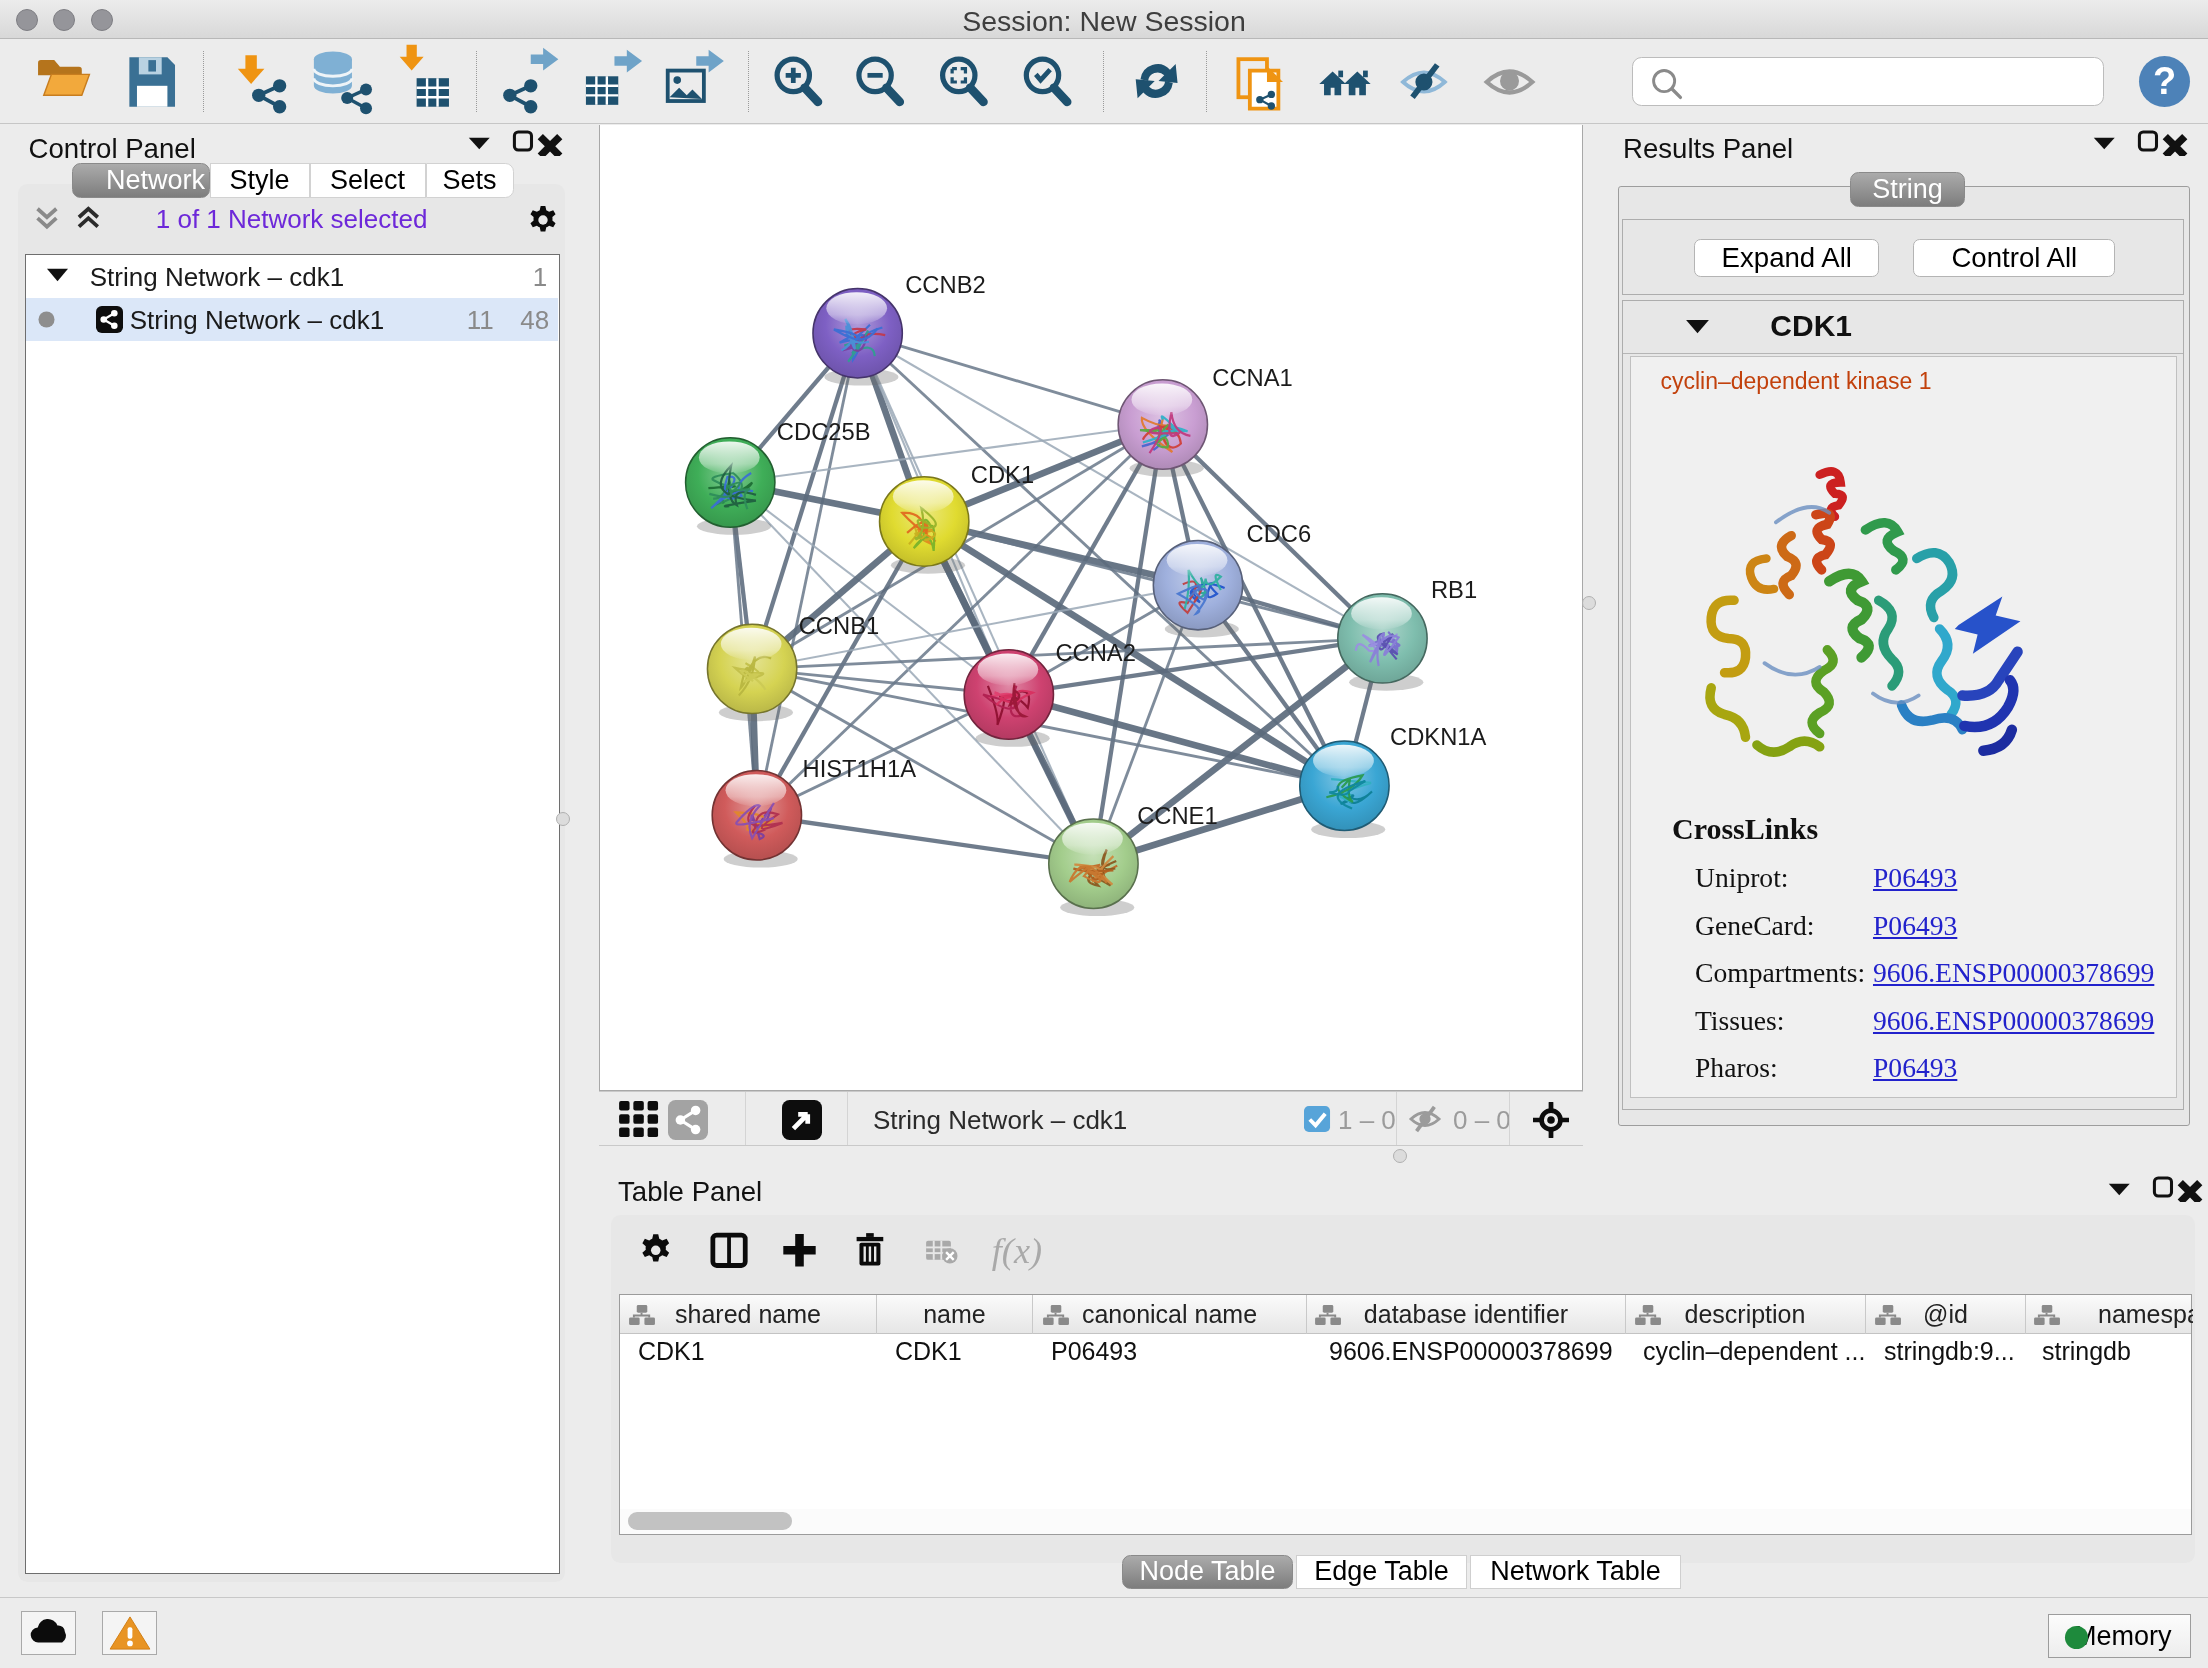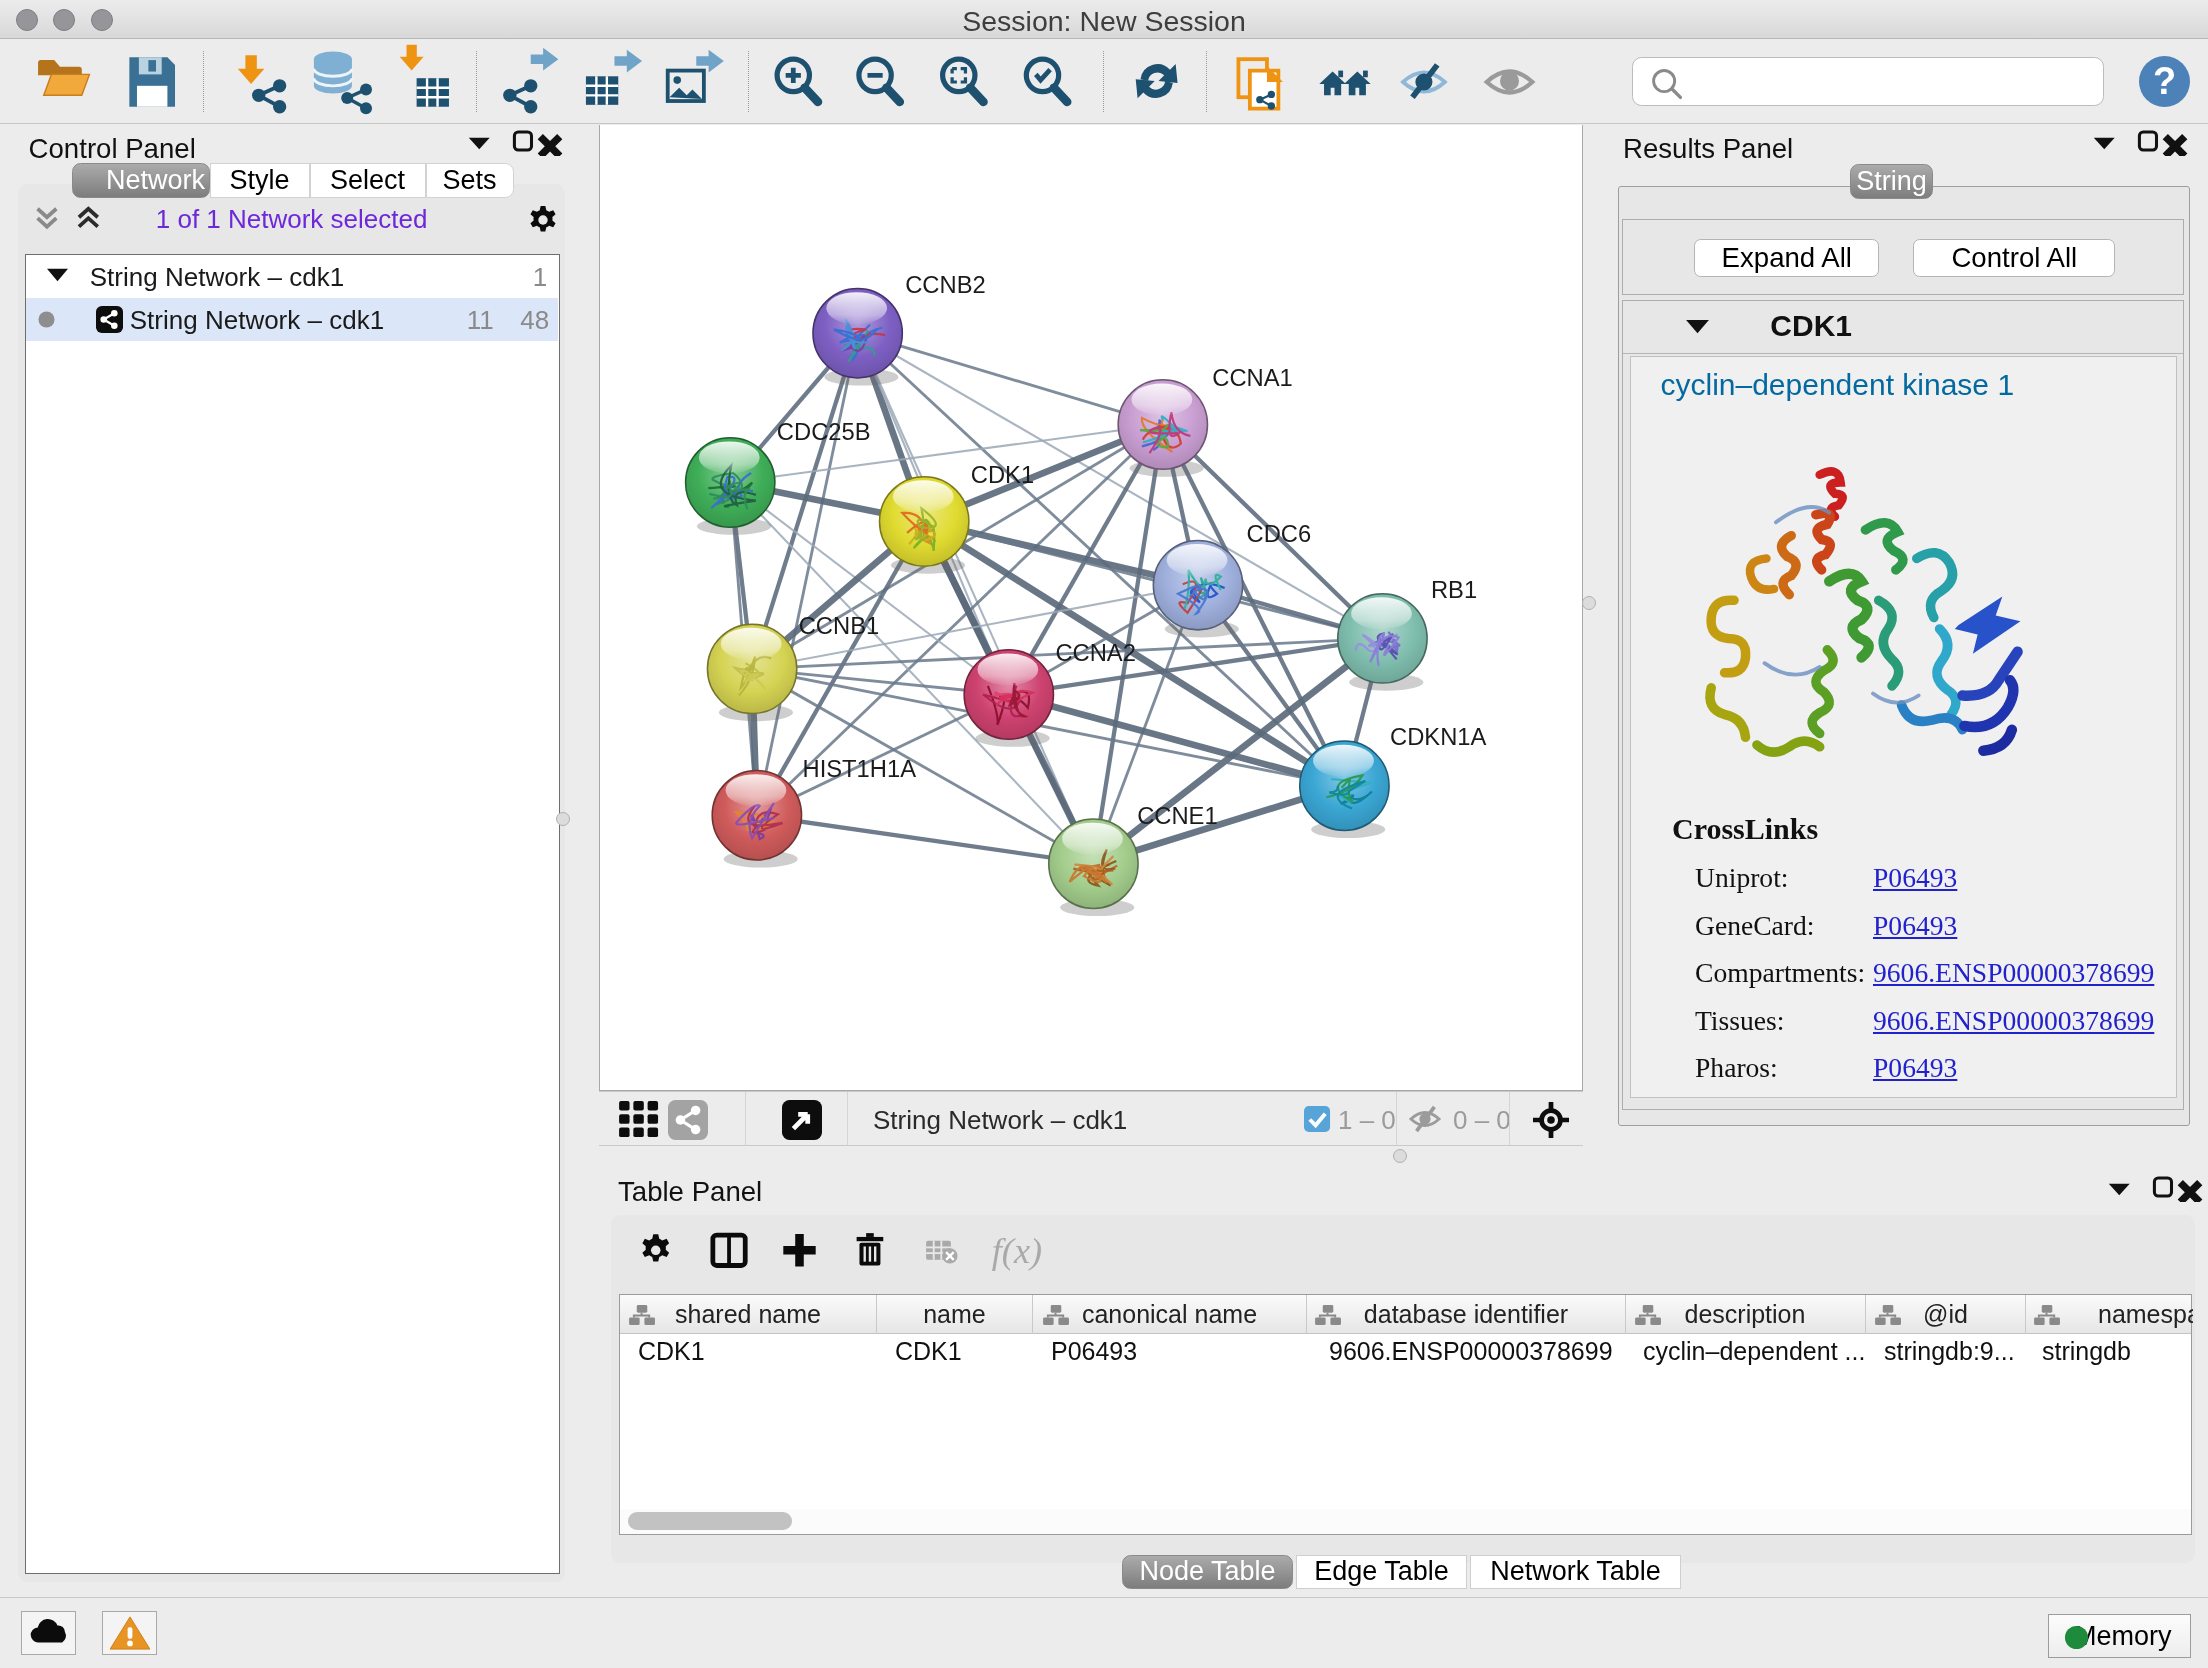--- a/index.html
+++ b/index.html
@@ -684,35 +684,35 @@
   </div>
 </div>
 
 <div class="abs" id="resultsdock">
   <div class="panelhead" style="position:absolute;left:35px;top:7.6px;">Results Panel</div>
   <svg style="position:absolute;left:502px;top:3.8px;" width="114" height="27" viewBox="0 0 120 28">
     <path d="M4,9 h22 l-11,12 z" fill="#111"></path>
     <rect x="52" y="3" width="18" height="19" rx="4" fill="none" stroke="#111" stroke-width="3.2"></rect>
     <path d="M82,5 l7.5,7.5 7.5,-7.5 5.5,5.5 -7.5,7.5 7.5,7.5 -5.5,5.5 -7.5,-7.5 -7.5,7.5 -5.5,-5.5 7.5,-7.5 -7.5,-7.5 z" fill="#111"></path>
   </svg>
-  <div class="tabbtn tabsel" style="left:262px;top:39px;width:83px;">String</div>
+  <div class="tabbtn tabsel" style="left:262px;top:47px;width:115px;">String</div>
   <div id="rp-outer">
     <div id="rp-btnbox">
       <div class="rp-btn" style="left:71px;width:185px;">Expand All</div>
       <div class="rp-btn" style="left:290px;width:202px;">Control All</div>
     </div>
     <div id="rp-sect">
       <div id="rp-secthead">
         <svg style="position:absolute;left:61px;top:17px;" width="27" height="19" viewBox="0 0 28 20">
             <path d="M2,2 h24 l-12,14 z" fill="#111"></path>
           </svg>
         <span style="position:absolute;left:147px;top:7.6px;">CDK1</span>
       </div>
       <div id="rp-content">
-        <div style="position:absolute;left:29.5px;top:11.4px;font-size:30px;color:#0369a1;">cyclin–dependent kinase 1</div>
+        <div style="position:absolute;left:29.5px;top:11.4px;font-size:23px;color:#c2410c;">cyclin–dependent kinase 1</div>
         <svg id="protein" style="position:absolute;left:46px;top:110px;" width="352" height="300" viewBox="0 0 370 315">
 <g fill="none" stroke-linecap="round">
 <path d="M150,8 q20,-10 22,8 q-18,0 -6,12 q14,0 4,12 q-14,2 -4,12" stroke="#cc2020" stroke-width="9"></path>
 <path d="M146,50 q22,-6 12,10 q-18,4 -6,16 q16,2 4,16 q-16,4 -4,16" stroke="#cc4518" stroke-width="10"></path>
 <path d="M120,72 q-18,10 -4,22 q16,6 4,20 q-16,6 -2,20" stroke="#cd6a16" stroke-width="10"></path>
 <path d="M94,96 q-22,2 -16,20 q6,16 24,12" stroke="#cd8514" stroke-width="9"></path>
 <path d="M60,140 q-22,-2 -24,18 q-2,20 18,22 q20,0 18,20 q-2,18 -22,16" stroke="#c39d12" stroke-width="10"></path>
 <path d="M36,232 q-6,22 14,28 q20,4 22,24" stroke="#a8a610" stroke-width="10"></path>
 <path d="M84,292 q16,14 34,2 q16,-12 32,0" stroke="#85a212" stroke-width="10"></path>
 <path d="M150,280 q-16,-12 0,-22 q18,-8 4,-22 q-16,-10 0,-22 q18,-8 4,-22" stroke="#5ba024" stroke-width="10"></path>

